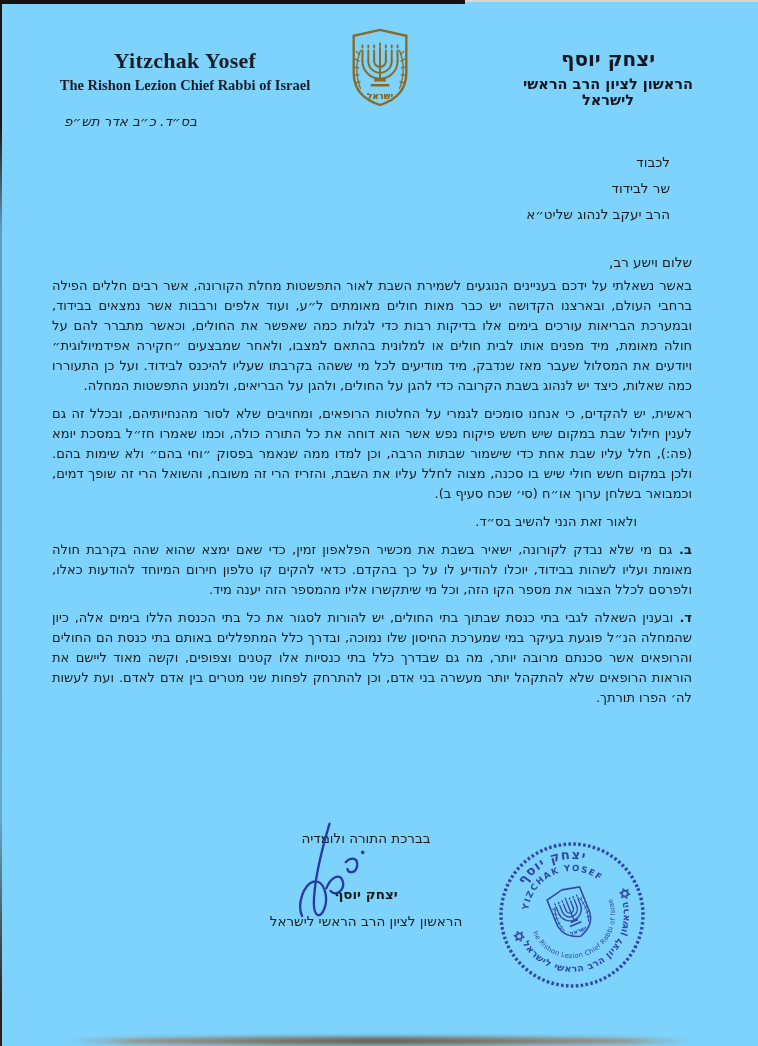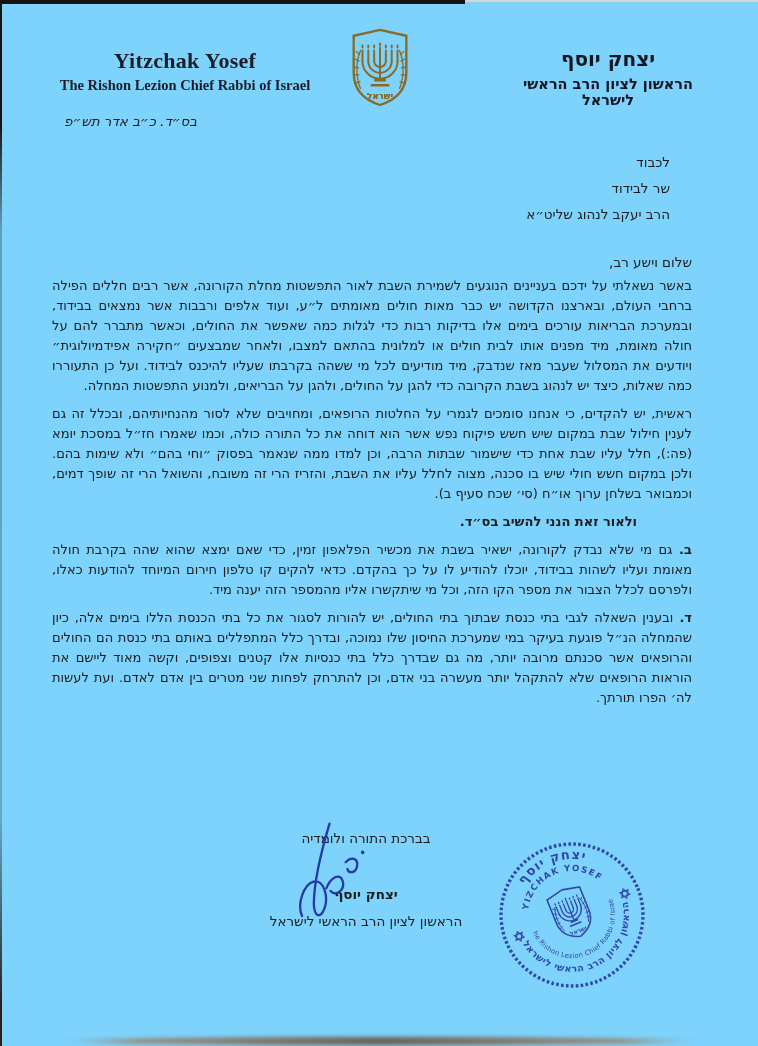--- a/index.html
+++ b/index.html
@@ -23,21 +23,21 @@
   .lh-right .nm{font-size:20px;font-weight:700;}
   .lh-right .tt{font-size:14.5px;font-weight:700;margin-top:5px;}
 
   .date-line{position:absolute;left:64px;top:113px;direction:rtl;font-size:13.5px;font-style:italic;}
   .recipient{position:absolute;right:88px;top:149px;direction:rtl;text-align:right;font-size:13.5px;line-height:26px;}
   .greeting{position:absolute;right:66px;top:247px;direction:rtl;font-size:13.5px;margin-top:7px;}
 
   .letter-body{position:absolute;left:52px;right:66px;top:276px;direction:rtl;}
   .para{margin:0 0 8px 0;font-size:13px;line-height:20px;text-align:justify;text-align-last:right;}
   .para b{font-weight:700;}
-  .para.indent{margin-right:55px;text-align:right;font-weight:bold;}
+  .para.indent{margin-right:55px;text-align:right;}
 
   
   .closing{position:absolute;left:250px;top:830px;width:232px;text-align:center;direction:rtl;font-size:13.5px;}
   .closing .bless{margin:0;}
   .closing .signer{margin-top:40px;font-weight:700;}
   .closing .stitle{margin-top:11px;}
   .sig{position:absolute;left:281px;top:816px;}
 
   .stamp{position:absolute;left:492px;top:835px;color:#2e3ca0;opacity:.93;}
   .stamp text{fill:currentColor;}

